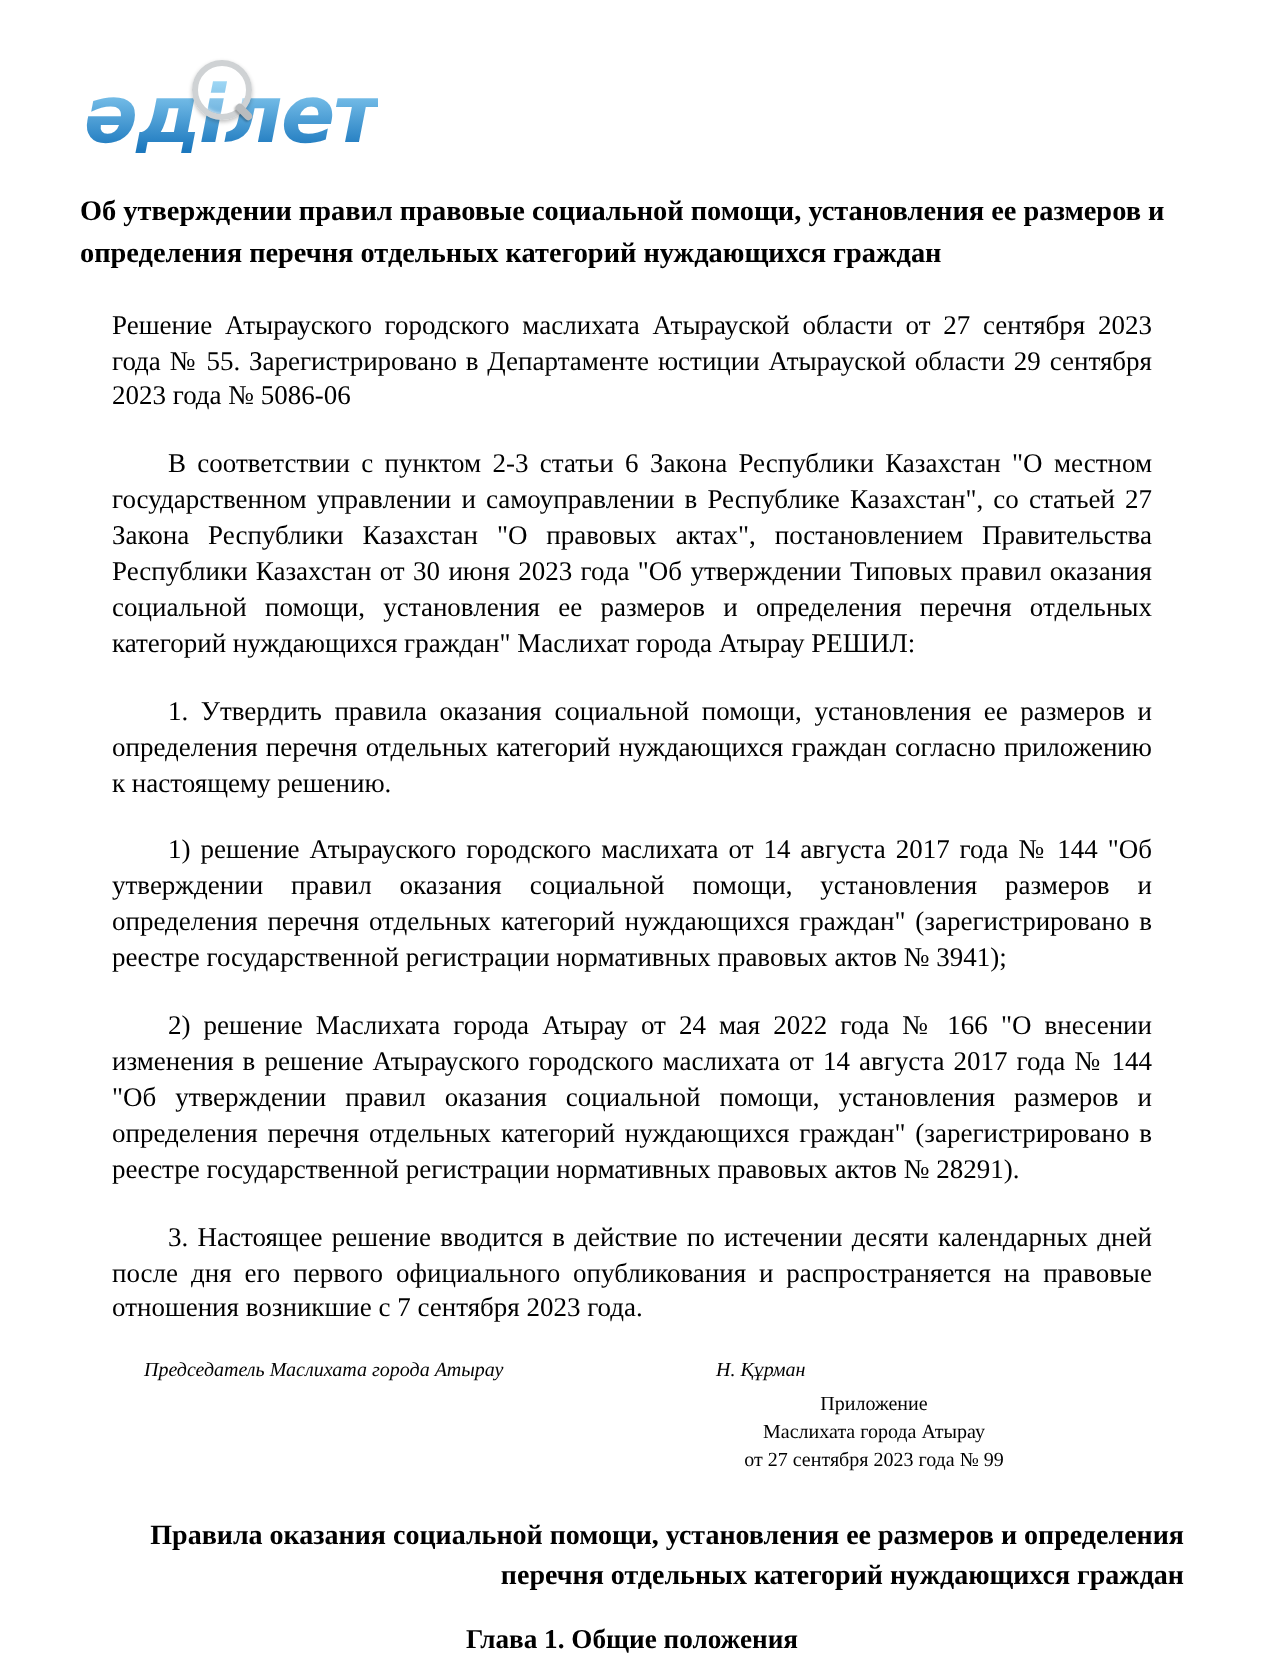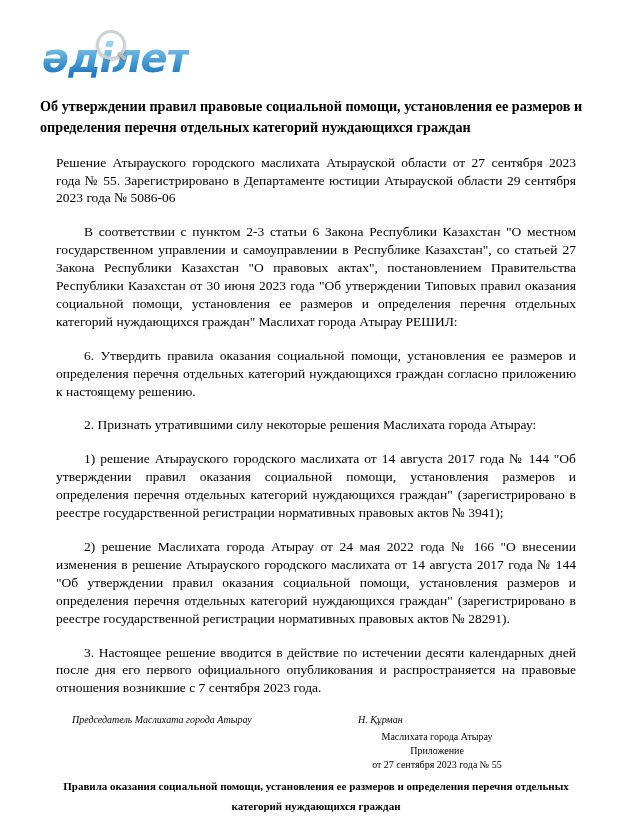--- a/index.html
+++ b/index.html
@@ -102,25 +102,25 @@
     margin-left: 272px;
     width: 250px;
     text-align: center;
     font-size: 10px;
     line-height: 13.7px;
   }
   .annex p { margin: 0; }
 
   
   .rules-title {
-    margin: 5px 0 0 0;
-    font-size: 11px;
+    margin: 22px 0 0 0;
+    font-size: 14px;
     font-weight: bold;
     line-height: 20px;
-    text-align: center;
+    text-align: right;
   }
   .chapter-heading {
     margin: 11px 0 0 0;
     font-size: 13.6px;
     font-weight: bold;
     line-height: 20px;
     text-align: center;
   }
 </style>
 </head>
@@ -135,37 +135,36 @@
   </div>
 
   <div class="content">
 
     <h1 class="doc-title">Об утверждении правил правовые социальной помощи, установления ее размеров и определения перечня отдельных категорий нуждающихся граждан</h1>
 
     <div class="body-text">
       <p>Решение Атырауского городского маслихата Атырауской области от 27 сентября 2023 года № 55. Зарегистрировано в Департаменте юстиции Атырауской области 29 сентября 2023 года № 5086-06</p>
       <div>
           <p class="indent">В соответствии с пунктом 2-3 статьи 6 Закона Республики Казахстан "О местном государственном управлении и самоуправлении в Республике Казахстан", со статьей 27 Закона Республики Казахстан "О правовых актах", постановлением Правительства Республики Казахстан от 30 июня 2023 года "Об утверждении Типовых правил оказания социальной помощи, установления ее размеров и определения перечня отдельных категорий нуждающихся граждан" Маслихат города Атырау РЕШИЛ:</p>
-          <p class="indent">6. Утвердить правила оказания социальной помощи, установления ее размеров и определения перечня отдельных категорий нуждающихся граждан согласно приложению к настоящему решению.</p>
-          <p class="indent">2. Признать утратившими силу некоторые решения Маслихата города Атырау:</p>
+          <p class="indent">1. Утвердить правила оказания социальной помощи, установления ее размеров и определения перечня отдельных категорий нуждающихся граждан согласно приложению к настоящему решению.</p>
           <p class="indent">1) решение Атырауского городского маслихата от 14 августа 2017 года № 144 "Об утверждении правил оказания социальной помощи, установления размеров и определения перечня отдельных категорий нуждающихся граждан" (зарегистрировано в реестре государственной регистрации нормативных правовых актов № 3941);</p>
           <p class="indent">2) решение Маслихата города Атырау от 24 мая 2022 года № 166 "О внесении изменения в решение Атырауского городского маслихата от 14 августа 2017 года № 144 "Об утверждении правил оказания социальной помощи, установления размеров и определения перечня отдельных категорий нуждающихся граждан" (зарегистрировано в реестре государственной регистрации нормативных правовых актов № 28291).</p>
           <p class="indent">3. Настоящее решение вводится в действие по истечении десяти календарных дней после дня его первого официального опубликования и распространяется на правовые отношения возникшие с 7 сентября 2023 года.</p>
         </div>
     </div>
 
     <div class="sig-row">
       <span class="sig-role">Председатель Маслихата города Атырау</span>
       <span class="sig-name">Н. Құрман</span>
     </div>
 
     <div class="annex">
+        <p>Приложение</p>
         <p>Маслихата города Атырау</p>
-        <p>Приложение</p>
-        <p>от 27 сентября 2023 года № 55</p>
+        <p>от 27 сентября 2023 года № 99</p>
       </div>
 
     <h2 class="rules-title">Правила оказания социальной помощи, установления ее размеров и определения перечня отдельных категорий нуждающихся граждан</h2>
 
     <h3 class="chapter-heading">Глава 1. Общие положения</h3>
 
   </div>
 </div>
 
 </body></html>

